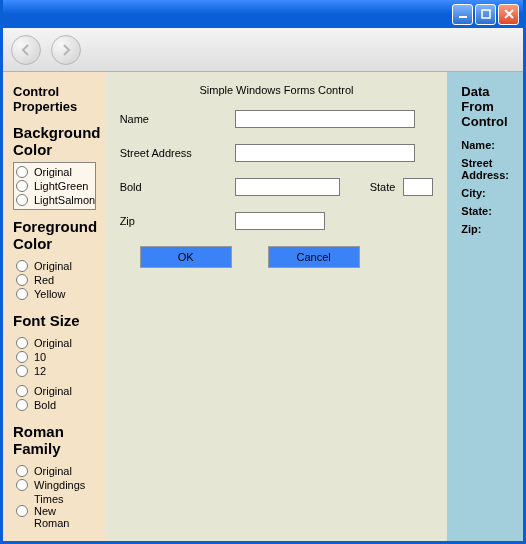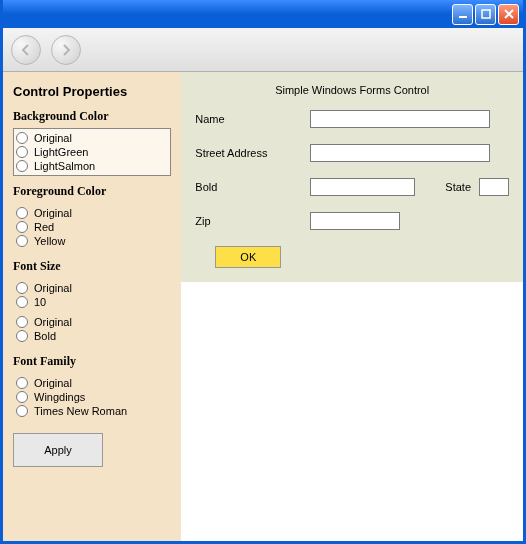--- a/index.html
+++ b/index.html
@@ -75,23 +75,22 @@
     padding: 8px 10px;
     overflow-y: auto;
   }
   .sidebar-title {
     font-weight: bold;
     font-size: 13px;
     margin: 4px 0 10px 0;
   }
   .group-title {
     font-weight: bold;
-    font-size: 12px;
+    font-size: 15px;
     margin: 8px 0 4px 0;
-    font-family: Liberation Serif, serif;
   }
   .radio-group {
     border: 1px solid transparent;
     padding: 2px 11px 2px 2px;
   }
   .radio-group.boxed {
     border: 1px solid #888;
     background: #fdf6ec;
   }
   .radio-row {
@@ -106,22 +105,21 @@
     height: 34px;
     margin-top: 12px;
     background: #e8e8e8;
     border: 1px solid #999;
     cursor: pointer;
     font-size: 11px;
   }
   .main {
     flex: 1;
     display: flex;
-    flex-direction: column;
-    align-items: center;
+    flex-direction: row;
   }
   .form-panel {
     background: #e6e6d4;
     padding: 12px 14px 14px 14px;
     flex: 0 0 auto;
   }
   .form-title {
     text-align: center;
     font-size: 11px;
     margin: 0 0 14px 0;
@@ -147,23 +145,23 @@
   .input-state { width: 30px; }
   .input-zip { width: 90px; }
   .state-label { margin: 0 8px 0 30px; font-size:11px;}
   .btn-row {
     display: flex;
     gap: 36px;
     padding-left: 20px;
     margin-top: 4px;
   }
   .form-btn {
-    width: 66px;
+    width: 92px;
     height: 22px;
-    background: #fde047;
+    background: #3b82f6;
     border: 1px solid #999;
     font-size: 11px;
     cursor: pointer;
   }
   .data-panel {
     background: #a3cfdc;
     flex: 1;
     padding: 10px 14px;
   }
   .data-title {
@@ -251,34 +249,38 @@
       <div class="group-title">Font Size</div>
       <div class="radio-group">
         <label class="radio-row">
             <input type="radio" name="size" style="">
             <span>Original</span>
           </label>
         <label class="radio-row">
             <input type="radio" name="size" style="">
             <span>10</span>
           </label>
+        <label class="radio-row">
+            <input type="radio" name="size" style="">
+            <span>12</span>
+          </label>
       </div>
 
       <div class="radio-group">
         <label class="radio-row">
             <input type="radio" name="weight" style="">
             <span>Original</span>
           </label>
         <label class="radio-row">
             <input type="radio" name="weight" style="">
             <span>Bold</span>
           </label>
       </div>
 
-      <div class="group-title">Font Family</div>
+      <div class="group-title">Roman Family</div>
       <div class="radio-group">
         <label class="radio-row">
             <input type="radio" name="family" style="">
             <span>Original</span>
           </label>
         <label class="radio-row">
             <input type="radio" name="family" style="">
             <span>Wingdings</span>
           </label>
         <label class="radio-row">
@@ -307,18 +309,27 @@
           <input class="form-input input-city" value="" style="">
           <div class="state-label">State</div>
           <input class="form-input input-state" value="" style="">
         </div>
         <div class="form-row">
           <div class="form-label">Zip</div>
           <input class="form-input input-zip" value="" style="">
         </div>
         <div class="btn-row">
           <button class="form-btn">OK</button>
-        </div>
-      </div>
-
+          <button class="form-btn">Cancel</button>
+        </div>
+      </div>
+
+      <div class="data-panel">
+        <div class="data-title">Data From Control</div>
+        <div class="data-row">Name:</div>
+        <div class="data-row">Street Address:</div>
+        <div class="data-row">City:</div>
+        <div class="data-row">State:</div>
+        <div class="data-row">Zip:</div>
+      </div>
     </div>
   </div>
 </div>
 
 </body></html>

